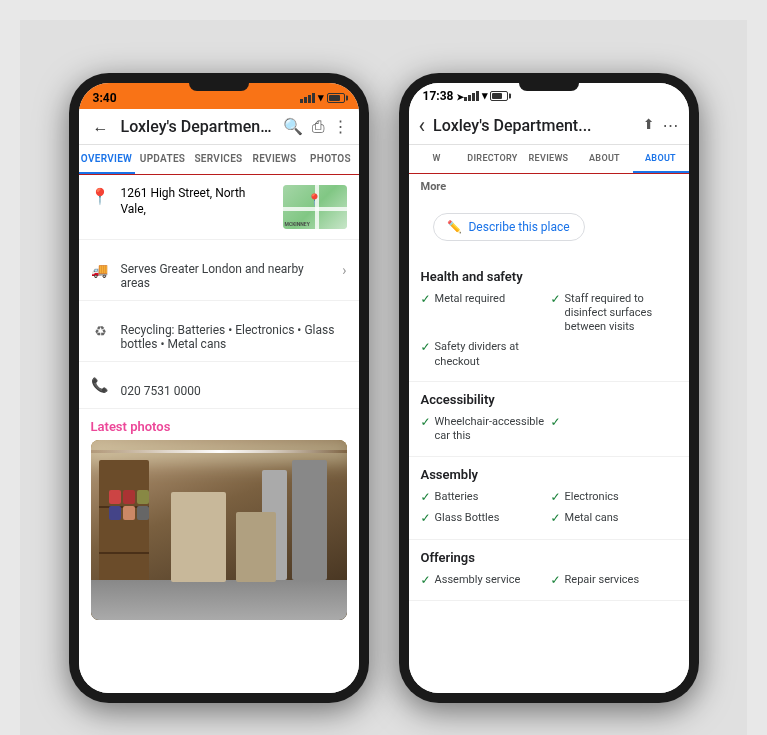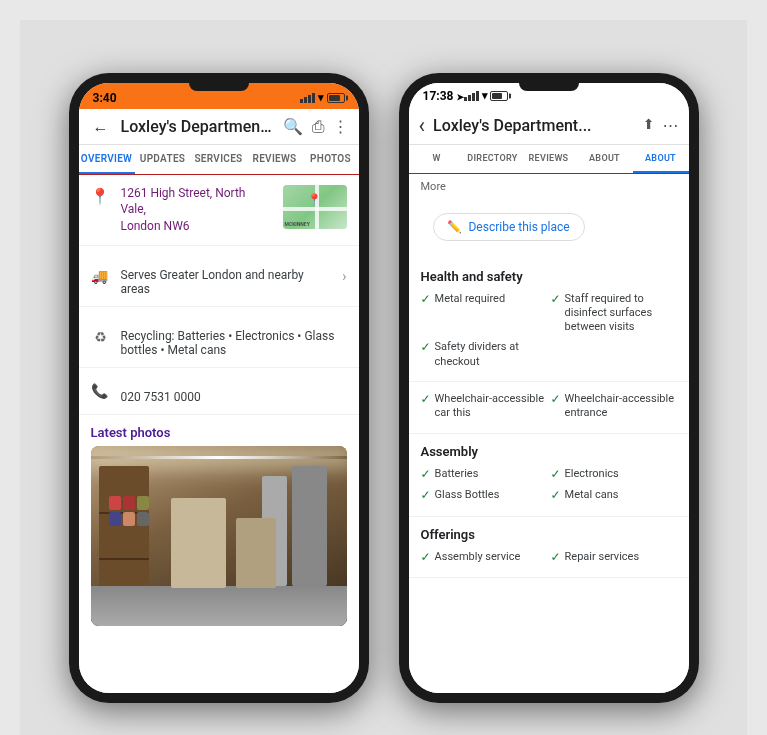--- a/index.html
+++ b/index.html
@@ -206,21 +206,21 @@
     }
     .address-map .addr-icon {
       color: #ea4335;
       font-size: 16px;
       flex-shrink: 0;
       padding-top: 2px;
     }
     .address-map .addr-text {
       flex: 1;
       font-size: 12px;
-      color: #701a75;
+      color: #000000;
       line-height: 1.4;
     }
     .map-thumb {
       width: 64px;
       height: 44px;
       background: #c8e6c9;
       border-radius: 4px;
       overflow: hidden;
       position: relative;
       flex-shrink: 0;
@@ -261,21 +261,21 @@
       font-size: 5px;
       color: #444;
       font-weight: 600;
     }
 
     
     .section-label {
       padding: 10px 12px 6px;
       font-size: 13px;
       font-weight: 600;
-      color: #4c1d95;
+      color: #ec4899;
     }
     .photo-thumb {
       margin: 0 12px 12px;
       border-radius: 8px;
       overflow: hidden;
       height: 180px;
       background: #8B6914;
       position: relative;
     }
     .store-photo {
@@ -413,20 +413,21 @@
       font-size: 11px;
       font-weight: 600;
       background: #fff;
     }
     .time2 { font-size: 12px; font-weight: 700; }
 
     .more-link {
       padding: 4px 12px 8px;
       font-size: 11px;
       color: #666;
+      font-weight: bold;
     }
     .recycle-sym {
       font-size: 13px;
       color: #34a853;
     }
   </style>
 </head>
 <body>
 
 <div class="scene">
@@ -468,21 +469,20 @@
         <div class="tab">REVIEWS</div>
         <div class="tab">PHOTOS</div>
       </div>
 
       <div class="content">
 
         <div class="address-map">
           <span class="addr-icon">📍</span>
           <div class="addr-text">
             <div>1261 High Street, North Vale,</div>
-            <div>London NW6</div>
           </div>
           <div class="map-thumb">
             <div class="map-thumb-inner">
               <div class="map-road1"></div>
               <div class="map-road2"></div>
               <div class="map-pin">📍</div>
               <div class="map-label">MCKINNEY</div>
             </div>
           </div>
         </div>
@@ -592,28 +592,28 @@
               <span>Staff required to disinfect surfaces between visits</span>
             </div>
             <div class="about-item">
               <span class="check-icon">✓</span>
               <span>Safety dividers at checkout</span>
             </div>
           </div>
         </div>
 
         <div class="about-section">
+          <div class="about-section-title">Accessibility</div>
           <div class="about-items-grid">
             <div class="about-item">
               <span class="check-icon">✓</span>
               <span>Wheelchair-accessible car this</span>
             </div>
             <div class="about-item">
               <span class="check-icon">✓</span>
-              <span>Wheelchair-accessible entrance</span>
             </div>
           </div>
         </div>
 
         <div class="about-section">
           <div class="about-section-title">Assembly</div>
           <div class="about-items-grid">
             <div class="about-item">
               <span class="check-icon">✓</span>
               <span>Batteries</span>

